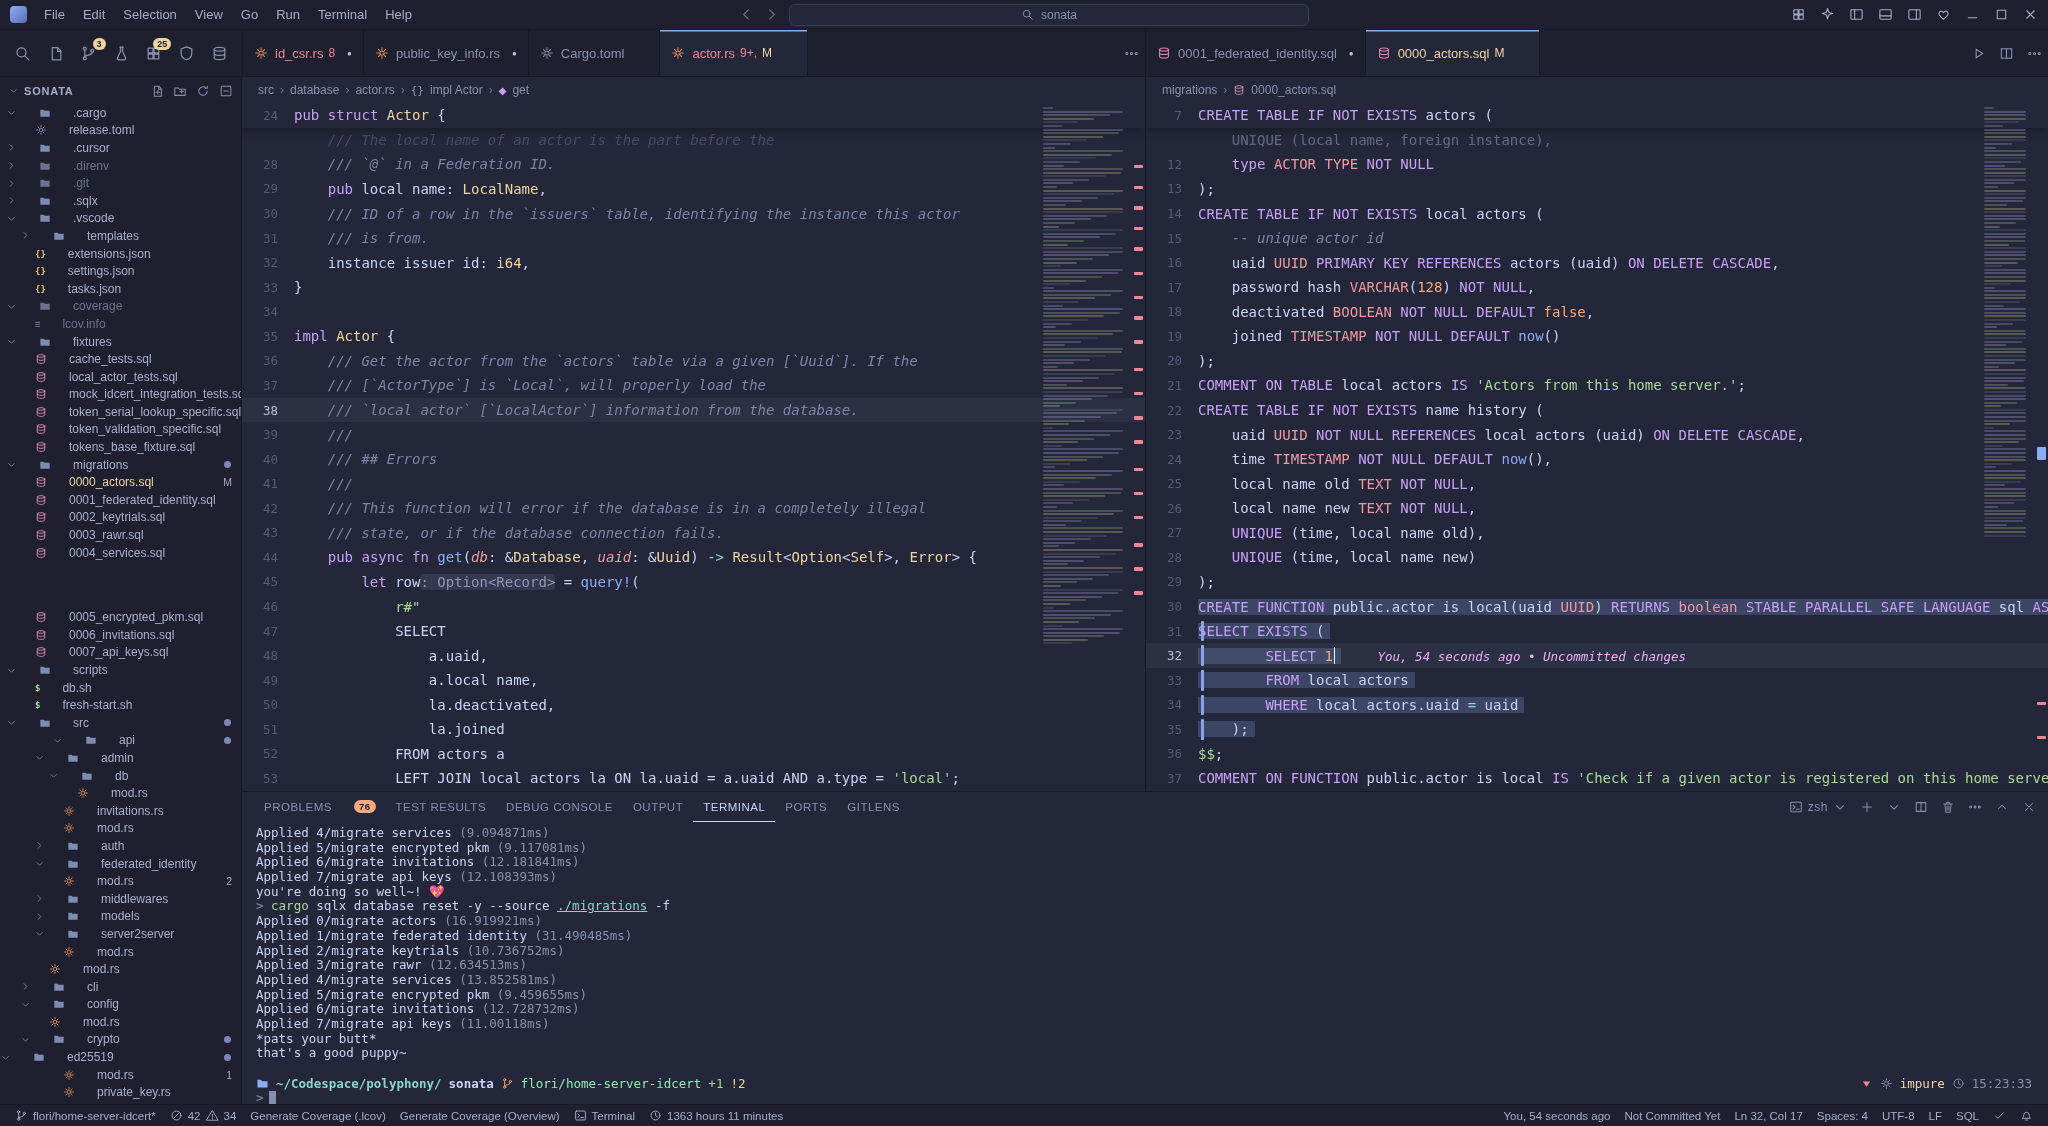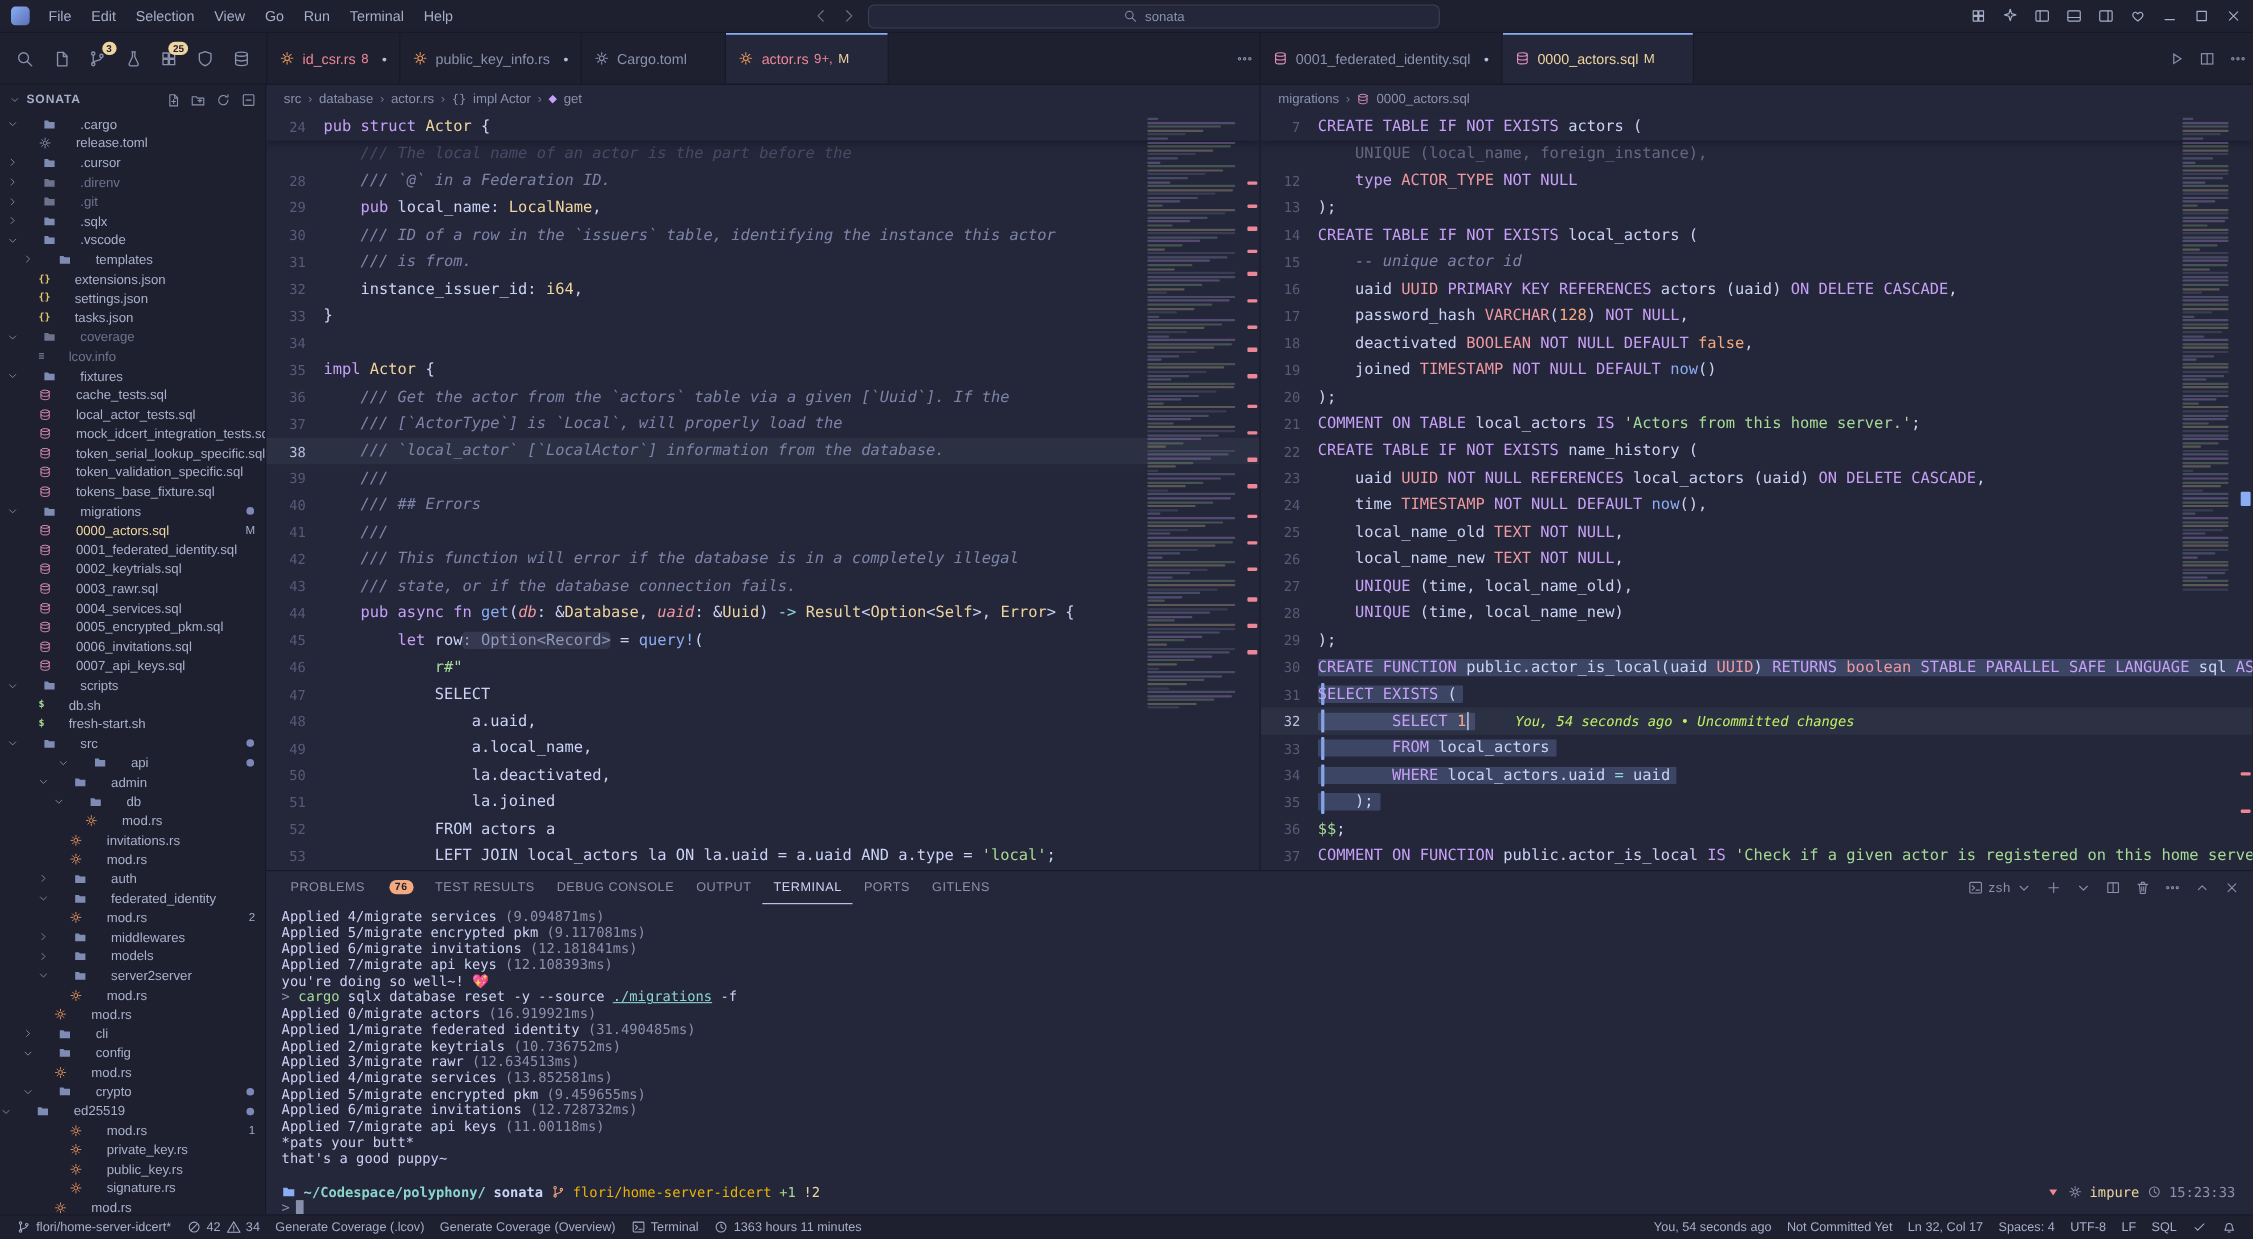--- a/index.html
+++ b/index.html
@@ -72,21 +72,21 @@
 .codearea{position:relative;flex:1;overflow:hidden;font-family:"DejaVu Sans Mono",monospace;font-size:14px}
 .line{height:24.57px;display:flex;align-items:center;position:relative}
 .ln{width:52px;flex:none;text-align:right;padding-right:16px;font-size:12.5px;color:#565b78}
 .line.cur{background:rgba(202,211,245,.05)}
 .line.cur .ln{color:#b8c0e0}
 .line.sticky{background:#24273a;box-shadow:0 3px 7px rgba(15,16,26,.45);z-index:3}
 .line.fade{opacity:.38}
 .line.chg::before{content:"";position:absolute;left:55px;top:2px;bottom:2px;width:3px;background:#8aadf4;border-radius:1px}
 .tx{flex:1;white-space:pre;overflow:hidden;position:relative;min-width:0}
 .selbg{background:rgba(120,140,200,.30);padding-right:6px;border-radius:1px}
-.blame{margin-left:36px;color:#bef264;font-size:12.5px;font-style:italic}
+.blame{margin-left:36px;color:#f0abfc;font-size:12.5px;font-style:italic}
 .caret{display:inline-block;width:1.6px;height:17px;background:#f0f3ff;vertical-align:text-bottom;margin-left:1px}
 .c-w{color:#cad3f5}.c-k{color:#c6a0f6}.c-y{color:#eed49f}.c-r{color:#ee99a0}.c-b{color:#8aadf4}
 .c-g{color:#a6da95}.c-o{color:#f5a97f}.c-q{color:#91d7e3}
 .c-c{color:#7d84a8;font-style:italic}
 .c-p{color:#ee99a0;font-style:italic}
 .c-d{color:#8a91ad}
 .c-h{color:#8f97b8;background:rgba(140,150,185,.16);border-radius:4px}
 .c-u{color:#8bd5ca;text-decoration:underline}
 .minimap{position:absolute;top:4px;right:16px;display:flex;flex-direction:column;gap:1.6px;align-items:flex-start;pointer-events:none;z-index:4}
 .mbar{height:2px;border-radius:1px}
@@ -104,21 +104,21 @@
 .pactions{margin-left:auto;display:flex;align-items:center;gap:13px;color:#8a91ad;font-size:12px}
 .pzsh{display:flex;align-items:center;gap:5px}
 .pactions svg{width:14px;height:14px}
 .term{flex:1;padding:4px 0 0 14px;font-family:"DejaVu Sans Mono",monospace;font-size:12.5px;color:#c3cbec;overflow:hidden}
 .tline{height:14.7px;line-height:14.7px;white-space:pre}
 .tprompt{display:flex;align-items:center;height:14.7px;margin-top:14.7px;padding-right:16px;gap:7px;font-size:12.5px}
 .tprompt .ic svg{width:13px;height:13px}
 .tp-right{margin-left:auto;display:flex;align-items:center;gap:7px}
 .tpath{color:#8bd5ca;font-weight:bold}
 .tproj{color:#cad3f5;font-weight:bold}
-.tbranch{color:#eab308}
+.tbranch{color:#86efac}
 .tcursorline{display:flex;align-items:center;height:14.7px;color:#8a91ad}
 .tcursor{display:inline-block;width:7px;height:13px;background:rgba(202,211,245,.6);margin-left:5px}
 
 .statusbar{position:absolute;left:0;right:0;bottom:0;height:22px;background:#1e2030;border-top:1px solid #181926;display:flex;align-items:center;padding:0 8px;font-size:11.5px;color:#a6adc8}
 .sb-left,.sb-right{display:flex;align-items:center;height:100%}
 .sb-right{margin-left:auto}
 .sitem{display:flex;align-items:center;gap:5px;padding:0 7px;height:100%;white-space:nowrap}
 .sitem svg{width:13px;height:13px}
 </style>
 </head>
@@ -692,21 +692,21 @@
           <div class="trow" style="padding-left: 35px;">
             <span class="ic fi col-sql">
               <svg viewBox="0 0 16 16">
                 <ellipse cx="8" cy="4" rx="5" ry="1.8"></ellipse>
                 <path d="M3 4v8c0 1 2.2 1.8 5 1.8s5-.8 5-1.8V4M3 8c0 1 2.2 1.8 5 1.8S13 9 13 8"></path>
               </svg>
             </span>
             <span class="tlabel2">0004_services.sql</span>
             <span class="tsp"></span>
           </div>
-          <div class="trow" style="padding-left: 35px;">
+          <div class="trow" style="padding-left: 35px; margin-top: 47px;">
             <span class="ic fi col-sql">
               <svg viewBox="0 0 16 16">
                 <ellipse cx="8" cy="4" rx="5" ry="1.8"></ellipse>
                 <path d="M3 4v8c0 1 2.2 1.8 5 1.8s5-.8 5-1.8V4M3 8c0 1 2.2 1.8 5 1.8S13 9 13 8"></path>
               </svg>
             </span>
             <span class="tlabel2">0005_encrypted_pkm.sql</span>
             <span class="tsp"></span>
           </div>
           <div class="trow" style="padding-left: 35px;">

